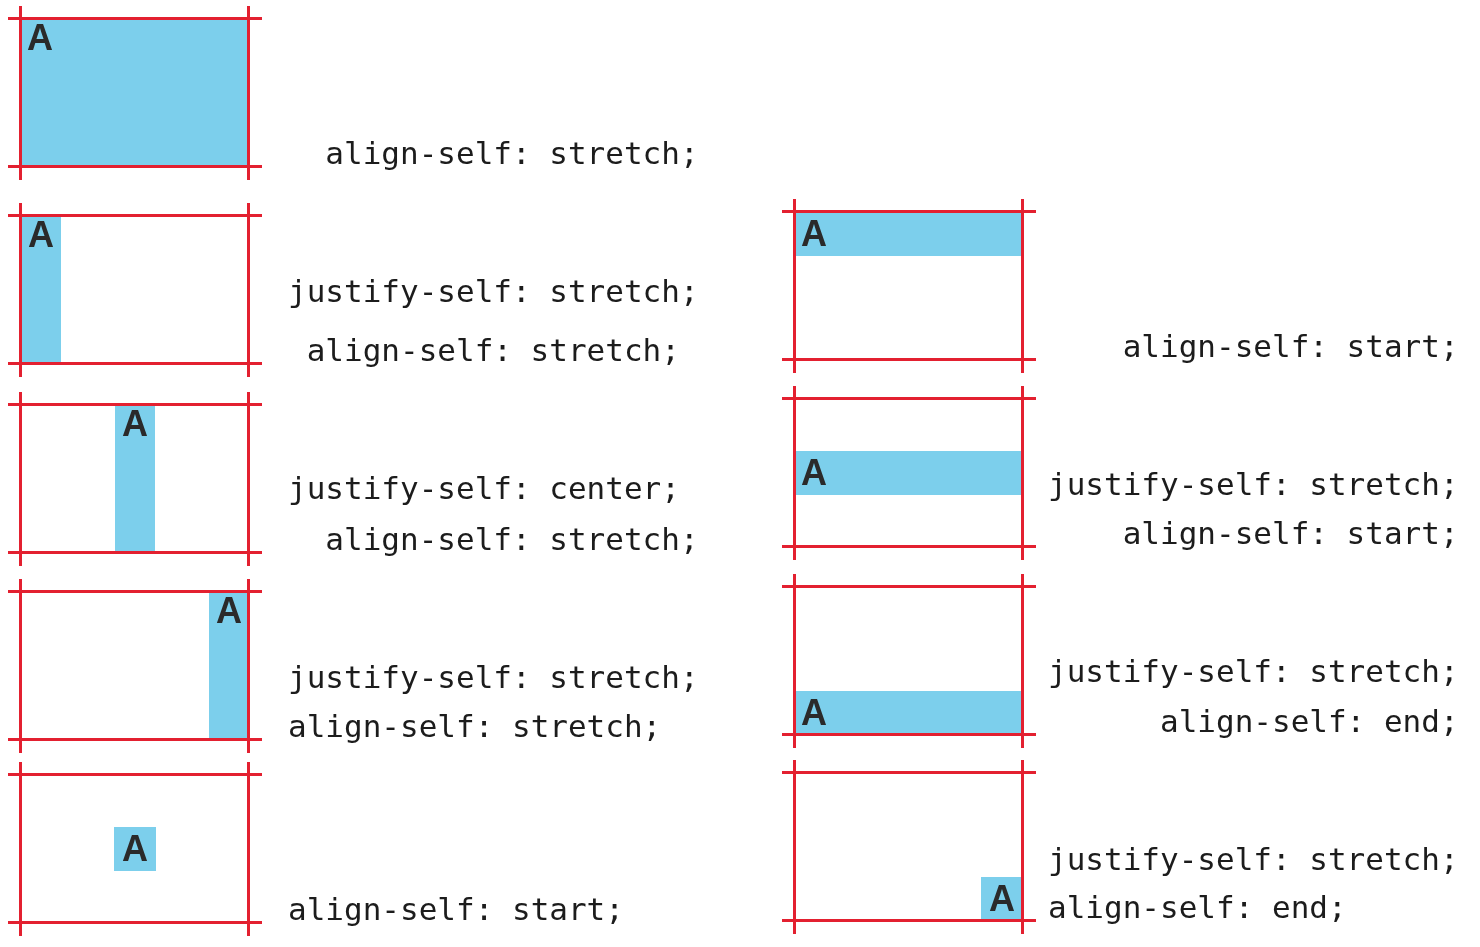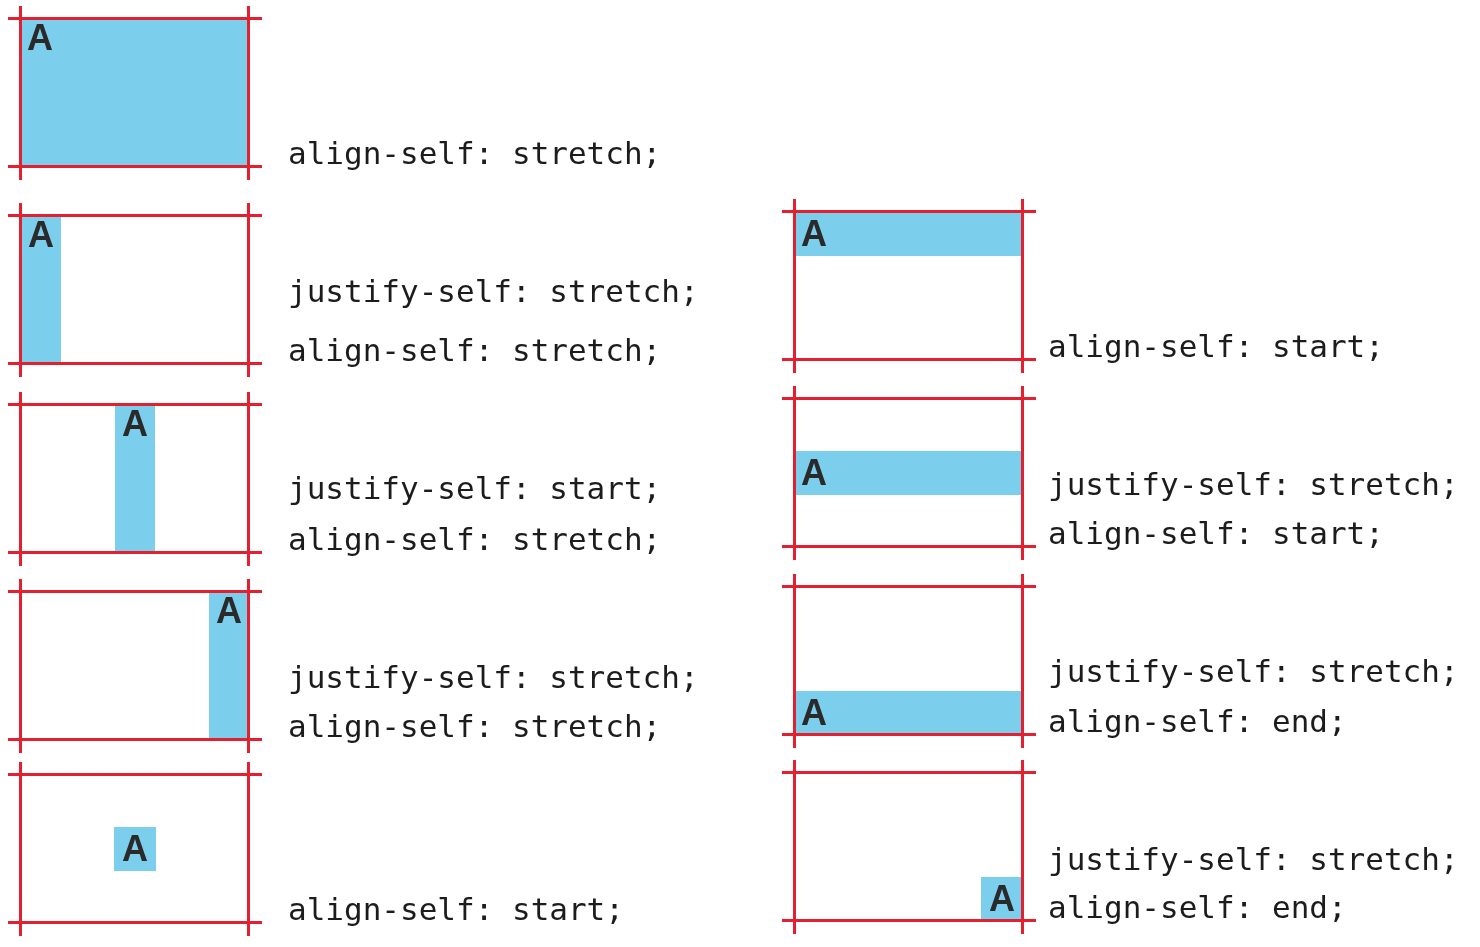--- a/index.html
+++ b/index.html
@@ -87,20 +87,21 @@
   }
 
   .code {
     position: absolute;
     top: 19px;
     font-family: "DejaVu Sans Mono", "Liberation Mono", monospace;
     font-size: 31px;
     line-height: 46px;
     color: var(--code);
     white-space: pre;
+    text-align: right;
   }
   .col-left  .code { left: 267px; }
   .col-right .code { left: 253px; }
 </style>
 </head>
 <body>
 
 <div class="figure-root">
     <div class="example ex-l1 col-left">
     <div class="cell">
@@ -122,21 +123,21 @@
       <div class="item a-stretch j-start lab-topcenter">
         <span class="label">A</span>
       </div>
       <div class="gridline gl-h gl-top"></div>
       <div class="gridline gl-h gl-bottom"></div>
       <div class="gridline gl-v gl-left"></div>
       <div class="gridline gl-v gl-right"></div>
     </div>
     <div class="code">
       <div>align-self: stretch;</div>
-      <div>justify-self: start;</div>
+      <div>justify-self: center;</div>
     </div>
   </div>
     <div class="example ex-l3 col-left">
     <div class="cell">
       <div class="item a-stretch j-center lab-topcenter">
         <span class="label">A</span>
       </div>
       <div class="gridline gl-h gl-top"></div>
       <div class="gridline gl-h gl-bottom"></div>
       <div class="gridline gl-v gl-left"></div>

